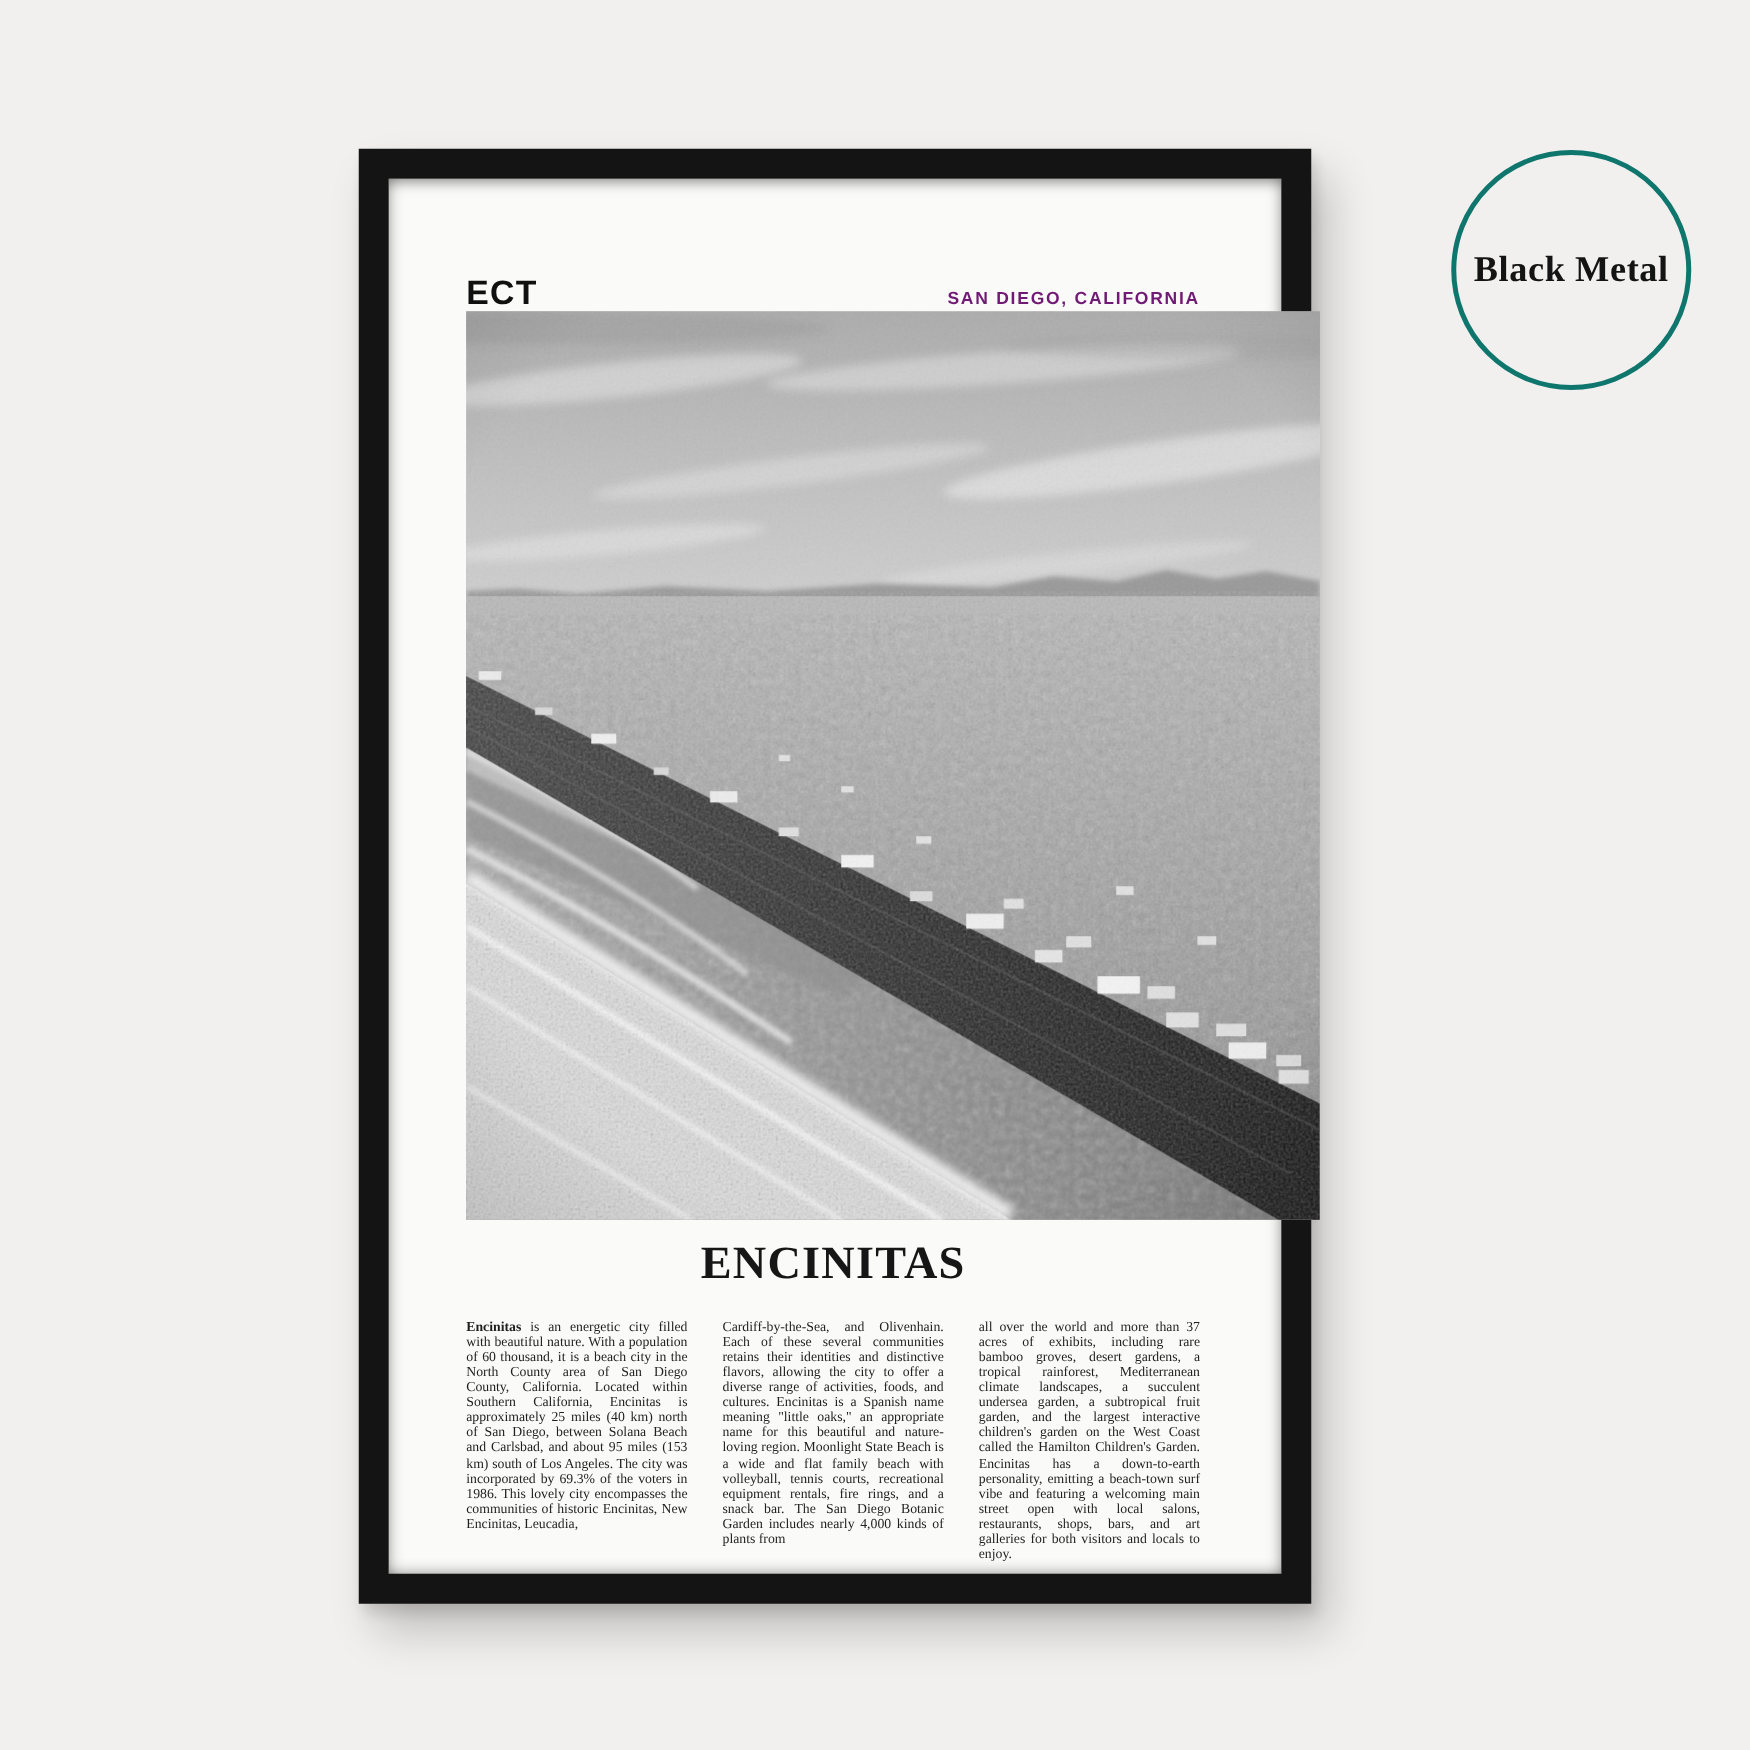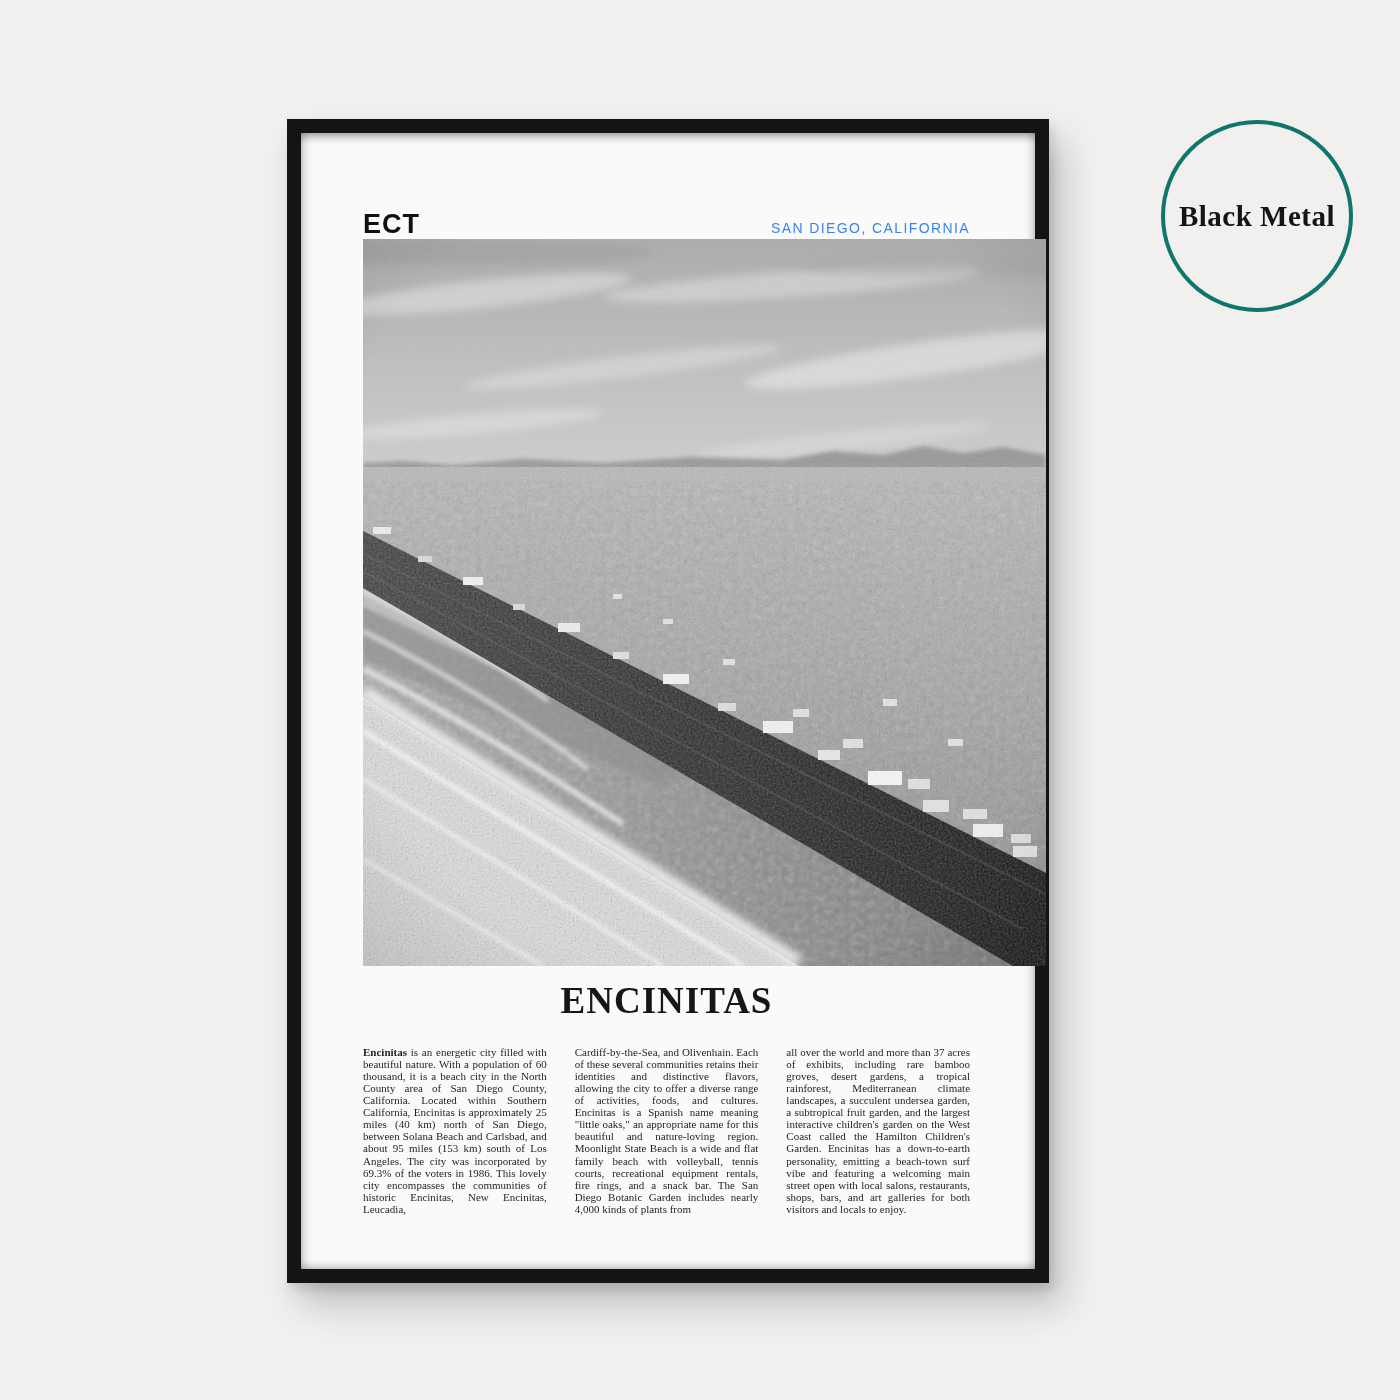--- a/index.html
+++ b/index.html
@@ -4,42 +4,42 @@
 <style>
   html,body{margin:0;padding:0;}
   body{
     width:1400px;height:1400px;position:relative;overflow:hidden;
     background:#f1f0ee;
     font-family:"Liberation Sans", sans-serif;
   }
   
   .frame{
     position:absolute;left:287px;top:119px;width:762px;height:1164px;
-    box-sizing:border-box;background:#141414;padding:14px;
+    box-sizing:border-box;background:#141414;padding:24px;
     box-shadow:14px 22px 34px rgba(0,0,0,.20), 4px 7px 10px rgba(0,0,0,.12);
   }
   .poster{
     position:relative;width:100%;height:100%;box-sizing:border-box;
     background:#fafaf8;
     padding:78px 65px 0 62px;
     box-shadow:
       inset 0 9px 10px -6px rgba(0,0,0,.40),
       inset 9px 0 10px -7px rgba(0,0,0,.25),
       inset -9px 0 10px -7px rgba(0,0,0,.25),
       inset 0 -9px 10px -7px rgba(0,0,0,.28);
   }
   .poster-header{
     display:flex;justify-content:space-between;align-items:baseline;
     height:28px;
   }
   .brand{
     font-size:27px;font-weight:800;letter-spacing:1px;color:#101010;line-height:1;
   }
   .location{
-    font-size:14px;font-weight:400;letter-spacing:1.4px;color:#3b82f6;line-height:1;margin-left:48px;
+    font-size:14px;font-weight:700;letter-spacing:1.4px;color:#701a75;line-height:1;margin-left:48px;
   }
   .photo-wrap{width:683px;height:727px;overflow:hidden;background:#b9b9b9;}
   .photo-wrap svg{display:block;}
   .poster-title{
     margin-top:15px;text-align:center;
     font-family:"Liberation Serif", serif;font-weight:700;
     font-size:37px;line-height:1.1;letter-spacing:1px;color:#161616;
   }
   .article{
     margin-top:24px;display:flex;gap:28px;

